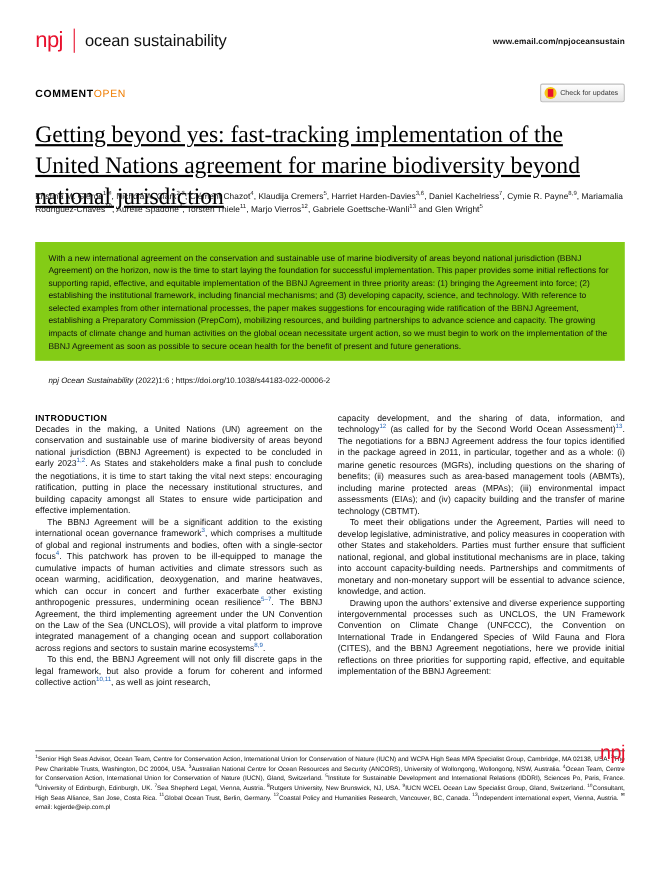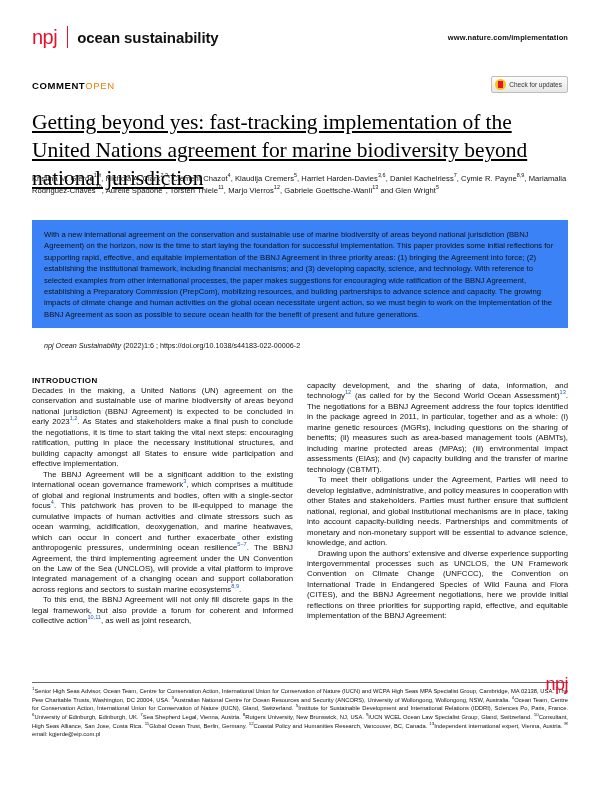--- a/index.html
+++ b/index.html
@@ -43,21 +43,21 @@
     font-family: "Liberation Sans", sans-serif;
   }
   .masthead-rule {
     width: 1px;
     align-self: stretch;
     background: #e8112d;
     margin: 0 9px 0 10px;
   }
   .journal-name {
     font-size: 15px;
-    font-weight: 700;
+    font-weight: 400;
     color: #111;
     letter-spacing: -0.1px;
   }
   .masthead-url {
     margin-left: auto;
     font-size: 7.5px;
     font-weight: bold;
     color: #111;
     letter-spacing: 0.1px;
   }
@@ -149,21 +149,21 @@
     vertical-align: super;
     line-height: 0;
   }
 
   
   .abstract-box {
     position: absolute;
     left: 32px;
     top: 220px;
     width: 536px;
-    background: #3b82f6;
+    background: #84cc16;
     box-sizing: border-box;
     padding: 9px 12px 8px 12px;
   }
   .abstract-text {
     font-size: 7.7px;
     line-height: 1.48;
     color: #111;
     text-align: left;
     margin: 0;
   }
@@ -181,21 +181,20 @@
   }
 
   
   .columns {
     position: absolute;
     left: 32px;
     top: 376px;
     width: 536px;
     display: flex;
     gap: 14px;
-    align-items: center;
   }
   .col {
     width: 261px;
   }
   .section-head {
     font-size: 8px;
     font-weight: bold;
     letter-spacing: 0.35px;
     color: #000;
     margin: 0 0 1px 0;
@@ -256,21 +255,21 @@
 </style>
 </head>
 <body>
 
 <div class="page">
 
   <div class="masthead">
     <span class="npj-logo">npj</span>
     <span class="masthead-rule"></span>
     <span class="journal-name">ocean sustainability</span>
-    <span class="masthead-url">www.nature.com/implementation</span>
+    <span class="masthead-url">www.email.com/npjoceansustain</span>
   </div>
 
   <div class="typerow">
     <span class="art-type">COMMENT</span>
     <span class="art-open">OPEN</span>
     <span class="crossmark">
       <span class="crossmark-icon"></span>
       <span class="crossmark-label">Check for updates</span>
     </span>
   </div>

